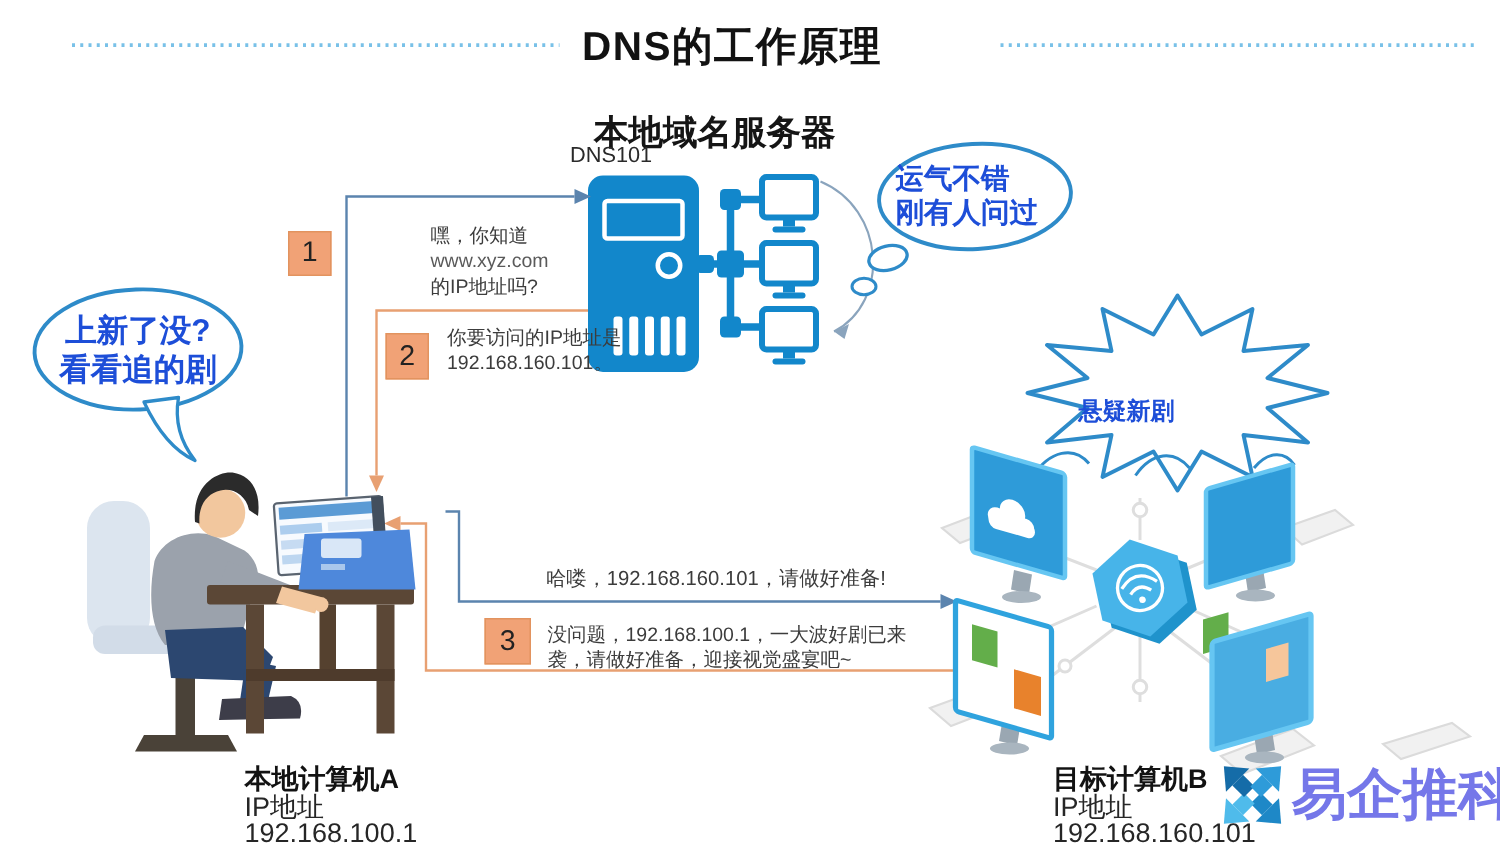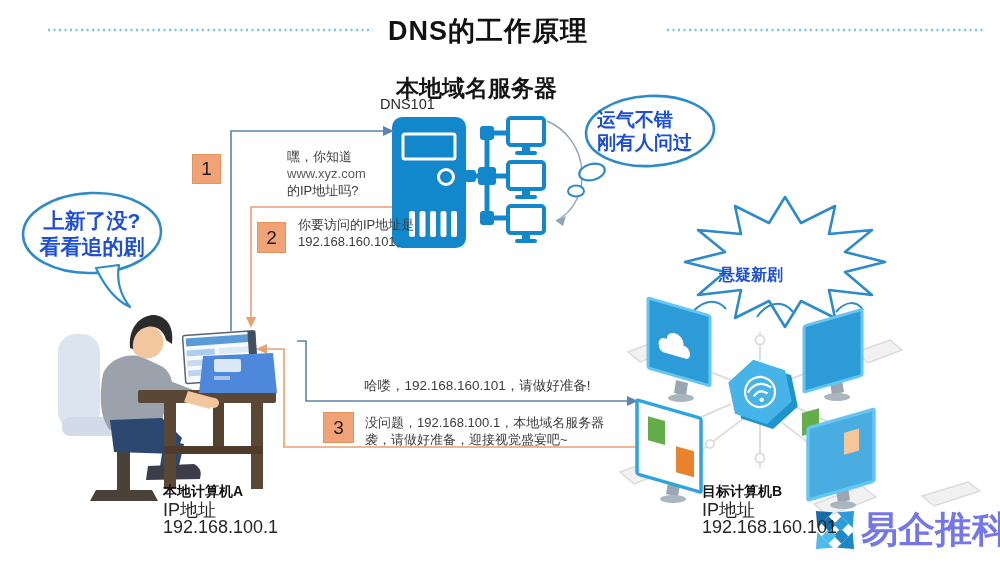--- a/index.html
+++ b/index.html
@@ -19,21 +19,21 @@
            background:#F1A276;border:1px solid #E2935F;color:#222;font-size:19px;}
   .box1{left:192px;top:154px;width:27px;height:28px;}
   .box2{left:257px;top:222px;width:27px;height:29px;}
   .box3{left:323px;top:412px;width:29px;height:29px;}
   .msg{font-size:13px;line-height:17px;color:#3c3c3c;}
   .step1-txt{left:243px;top:148px;margin-left:44px;}
   .step2-txt{left:298px;top:216px;}
   .step3-txt{left:365px;top:414px;}
   .req-txt{left:364px;top:377px;font-size:13.5px;color:#3c3c3c;}
   .dim{color:#5a5a5a;}
-  .pc-label .name{font-size:14px;font-weight:bold;color:#121212;line-height:22px;}
+  .pc-label .name{font-size:18px;font-weight:bold;color:#121212;line-height:22px;margin-top:28px;}
   .pc-label .sub{font-size:18px;color:#262626;line-height:17px;}
   .pc-a{left:163px;top:480px;}
   .pc-b{left:702px;top:480px;}
   .wm-text{left:861px;top:505px;font-size:37px;font-weight:bold;color:#7577E9;letter-spacing:0px;}
 </style>
 </head>
 <body>
 
 <div class="stage">
 
@@ -296,21 +296,21 @@
 <div class="stepbox box2">2</div>
 <div class="t msg step2-txt">
   <div>你要访问的IP地址是</div>
   <div>192.168.160.101。</div>
 </div>
 
 <div class="t req-txt">哈喽，192.168.160.101，请做好准备!</div>
 
 <div class="stepbox box3">3</div>
 <div class="t msg step3-txt">
-  <div>没问题，192.168.100.1，本地域名服务器</div>
+  <div>没问题，192.168.100.1，一大波好剧已来</div>
   <div>袭，请做好准备，迎接视觉盛宴吧~</div>
 </div>
 
 <div class="t pc-label pc-a">
   <div class="name">本地计算机A</div>
   <div class="sub">IP地址</div>
   <div class="sub">192.168.100.1</div>
 </div>
 
 <div class="t pc-label pc-b">

